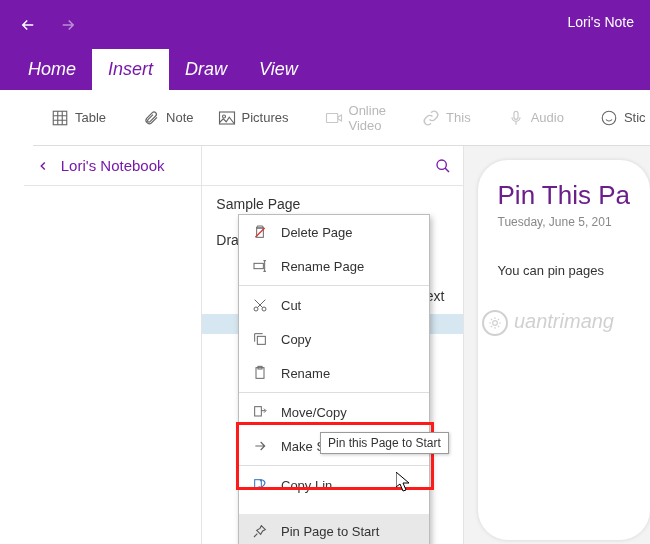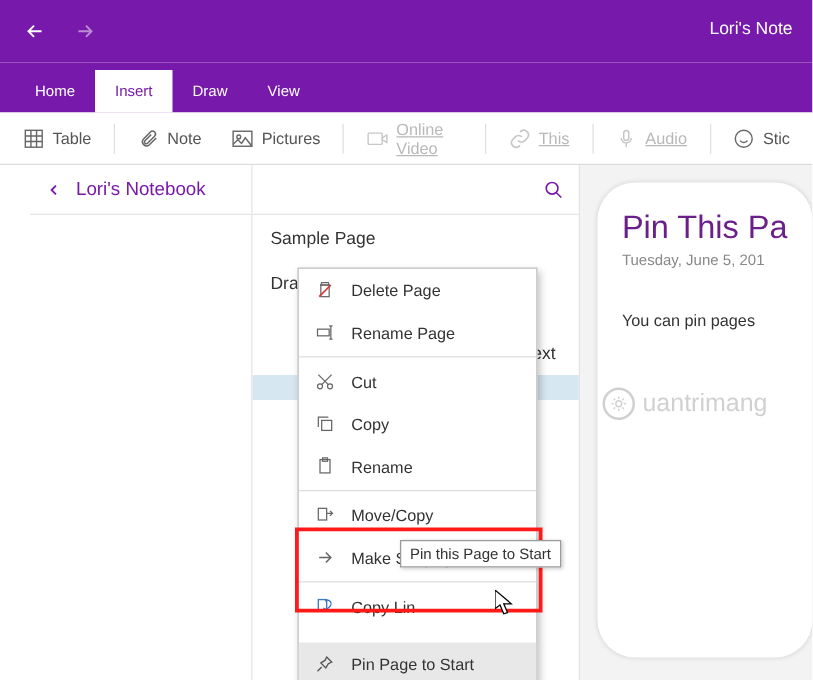--- a/index.html
+++ b/index.html
@@ -5,27 +5,27 @@
   * { box-sizing: border-box; margin: 0; padding: 0; font-family: "Segoe UI", Arial, sans-serif; }
   body { width: 650px; height: 544px; overflow: hidden; background: #fff; position: relative; }
 
   
   .titlebar { background: #7719aa; height: 50px; display: flex; align-items: center; color: #fff; padding: 0 16px; }
   .nav-arrow { width: 24px; height: 24px; display: flex; align-items: center; justify-content: center; margin-right: 16px; }
   .title-text { position: absolute; right: 16px; top: 14px; font-size: 14px; font-weight: 400; color: #fff; }
 
   
   .ribbon-tabs { background: #7719aa; height: 40px; display: flex; align-items: flex-end; padding: 0 12px; }
-  .rtab { padding: 10px 16px; font-size: 12px; color: #fff; cursor: pointer; }
+  .rtab { padding: 10px 16px; font-size: 18px; color: #fff; cursor: pointer; font-style: italic; }
   .rtab.active { background: #fff; color: #7719aa; }
 
   
-  .ribbon { height: 42px; background: #fff; border-bottom: 1px solid #ddd; display: flex; align-items: center; padding: 0 8px; gap: 4px; font-size: 13px; color: #555; }
+  .ribbon { height: 56px; background: #fff; border-bottom: 1px solid #ddd; display: flex; align-items: center; padding: 0 8px; gap: 4px; font-size: 13px; color: #555; margin-left: 33px; }
   .ritem { display: flex; align-items: center; gap: 6px; padding: 4px 10px; cursor: pointer; }
-  .ritem.disabled { color: #b8b8b8; text-decoration: underline; }
+  .ritem.disabled { color: #b8b8b8; }
   .ricon { width: 18px; height: 18px; display: inline-flex; align-items: center; justify-content: center; }
   .rsep { width: 1px; height: 24px; background: #e0e0e0; margin: 0 4px; }
 
   
   .main { display: flex; height: calc(544px - 132px); }
 
   
   .sidebar { width: 198px; border-right: 1px solid #e4e4e4; background: #fff; margin-left: 24px; }
   .sidebar-head { height: 40px; display: flex; align-items: center; justify-content: center; color: #7719aa; font-size: 15px; border-bottom: 1px solid #e4e4e4; position: relative; }
   .sidebar-head .back { position: absolute; left: 12px; color: #7719aa; }
@@ -57,21 +57,21 @@
   
   .red-box { position: absolute; left: 236px; top: 422px; width: 198px; height: 68px; border: 3px solid #ff1a1a; pointer-events: none; }
 
   
   .tooltip { position: absolute; left: 320px; top: 432px; background: #fff; border: 1px solid #9a9a9a; padding: 3px 7px; font-size: 12px; color: #333; box-shadow: 1px 1px 3px rgba(0,0,0,.2); }
 
   
   .cursor { position: absolute; left: 396px; top: 472px; pointer-events: none; }
 
   
-  .watermark { position: absolute; right: 36px; top: 310px; font-size: 20px; color: rgba(120,120,120,.35); display: flex; align-items: center; gap: 6px; pointer-events: none; font-weight: 300; }
+  .watermark { position: absolute; right: 36px; top: 310px; font-size: 20px; color: rgba(120,120,120,.35); font-style: italic; display: flex; align-items: flex-start; gap: 6px; pointer-events: none; font-weight: 300; }
   .watermark .wm-icon { width: 26px; height: 26px; border: 2px solid rgba(120,120,120,.35); border-radius: 50%; display: flex; align-items: center; justify-content: center; }
 
   svg { display: block; }
 </style>
 </head>
 <body>
 
 <div class="titlebar">
   <span class="nav-arrow">
     <svg width="18" height="18" viewBox="0 0 24 24" fill="none" stroke="#fff" stroke-width="2">

